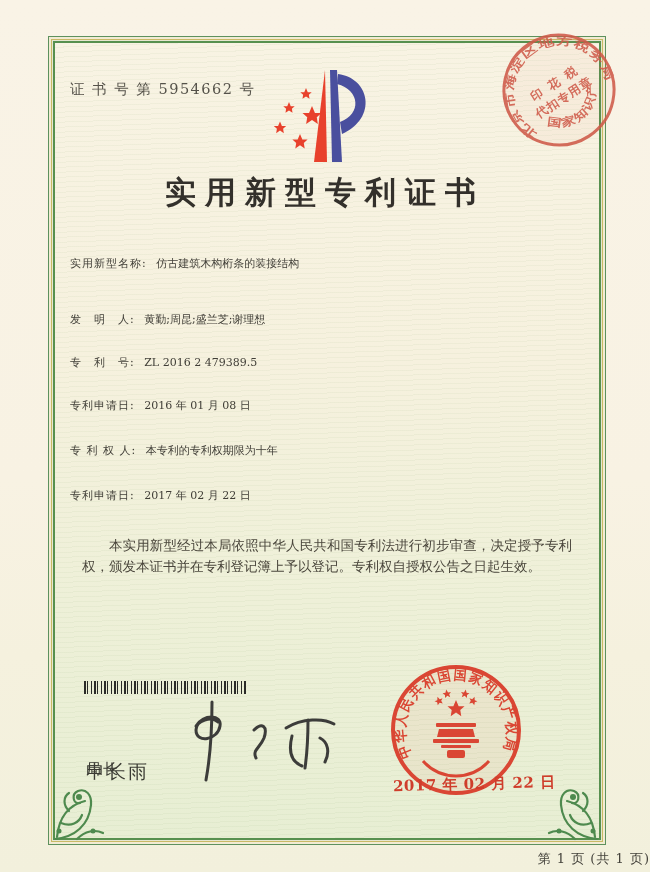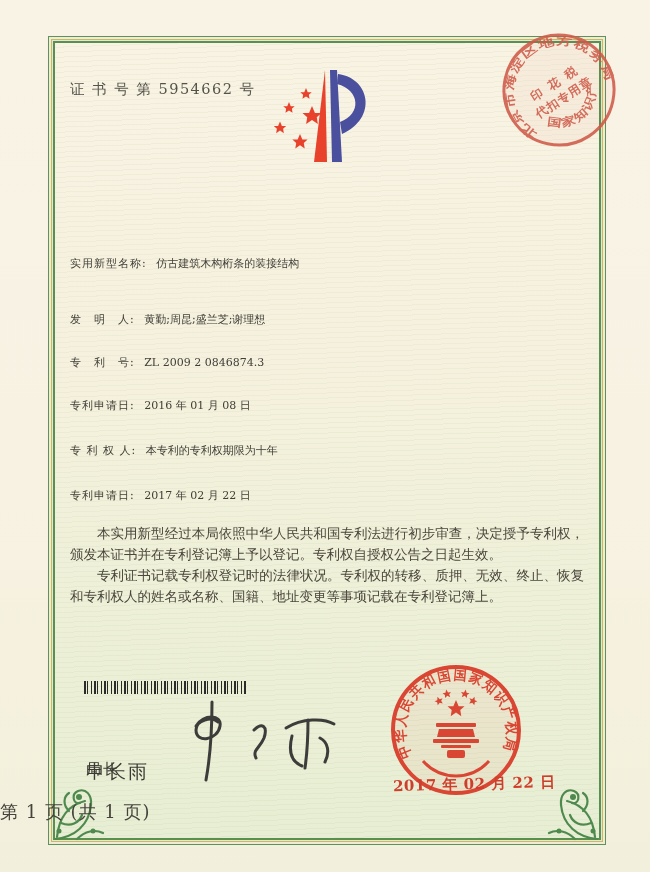--- a/index.html
+++ b/index.html
@@ -23,33 +23,33 @@
   .cert-no{position:absolute;left:70px;top:80px;font-size:14.5px;letter-spacing:1.5px;color:#55524a;}
   .logo{position:absolute;left:262px;top:64px;width:130px;height:112px;}
   .title{position:absolute;left:0;top:172px;width:100%;text-align:center;
     font-size:31px;font-weight:bold;letter-spacing:9px;color:#33302b;}
   .fields{position:absolute;left:70px;top:256px;width:480px;}
   .frow{position:absolute;left:0;font-size:11px;color:#403e37;white-space:nowrap;}
   .frow .lab{letter-spacing:1px;}
   .frow .val{margin-left:6px;}
   .paras{position:absolute;left:70px;top:523px;width:514px;
     font-size:13.5px;line-height:21px;color:#4a463c;text-align:justify;}
-  .paras p{margin:0;text-indent:2em;}
+  .paras p{margin:12px;text-indent:2em;}
   .barcode{position:absolute;left:84px;top:681px;width:162px;height:13px;
     background:repeating-linear-gradient(90deg,#2b2b28 0 2px,rgba(0,0,0,0) 2px 3px,#2b2b28 3px 4px,rgba(0,0,0,0) 4px 7px,#2b2b28 7px 8px,rgba(0,0,0,0) 8px 10px);}
   .signer-title{position:absolute;left:86px;top:760px;font-size:15px;letter-spacing:2px;color:#3a3a33;}
   .signer-name{position:absolute;left:86px;top:759px;font-size:19px;letter-spacing:2px;color:#3a3a33;}
   .signature{position:absolute;left:168px;top:696px;width:185px;height:100px;}
   .seal{position:absolute;left:383px;top:657px;width:146px;height:146px;opacity:.93;}
   .seal-date{position:absolute;left:393px;top:775px;font-size:15px;color:#cf3d2b;
     letter-spacing:.5px;transform:rotate(-1.5deg);font-weight:bold;white-space:nowrap;}
   .tax-stamp{position:absolute;left:497px;top:28px;width:124px;height:124px;
     transform:rotate(-33deg);opacity:.88;}
-  .footer{position:absolute;left:0;top:800px;width:100%;text-align:left;
-    font-size:18px;letter-spacing:1px;color:#45433c;}
+  .footer{position:absolute;left:0;top:850px;width:100%;text-align:right;
+    font-size:13px;letter-spacing:1px;color:#45433c;}
   .flourish{position:absolute;width:92px;height:92px;bottom:27px;}
   .flourish.left{left:49px;}
   .flourish.right{right:47px;transform:scaleX(-1);}
 </style>
 </head>
 <body>
 
 <div class="page">
 
   <div class="frame"></div>
@@ -98,51 +98,51 @@
 
     <g fill="#e8412c">
       <use href="#star" transform="translate(44,30) scale(6)"></use>
       <use href="#star" transform="translate(50,52) scale(10)"></use>
       <use href="#star" transform="translate(27,44) scale(6)"></use>
       <use href="#star" transform="translate(18,64) scale(6.5)"></use>
       <use href="#star" transform="translate(38,78) scale(8)"></use>
     </g>
   </svg>
 
+  <div class="title">实用新型专利证书</div>
 
   <div class="fields">
     <div class="frow" style="top:0">
       <span class="lab">实用新型名称:</span>
       <span class="val">仿古建筑木构桁条的装接结构</span>
     </div>
     <div class="frow" style="top:56px">
       <span class="lab">发　明　人:</span>
       <span class="val">黄勤;周昆;盛兰芝;谢理想</span>
     </div>
     <div class="frow" style="top:99px">
       <span class="lab">专　利　号:</span>
-      <span class="val">ZL 2009 2 0846874.3</span>
+      <span class="val">ZL 2016 2 479389.5</span>
     </div>
     <div class="frow" style="top:142px">
       <span class="lab">专利申请日:</span>
       <span class="val">2016 年 01 月 08 日</span>
     </div>
     <div class="frow" style="top:187px">
       <span class="lab">专 利 权 人:</span>
       <span class="val">本专利的专利权期限为十年</span>
     </div>
     <div class="frow" style="top:232px">
       <span class="lab">专利申请日:</span>
       <span class="val">2017 年 02 月 22 日</span>
     </div>
   </div>
 
   <div class="paras">
     <p>本实用新型经过本局依照中华人民共和国专利法进行初步审查，决定授予专利权，颁发本证书并在专利登记簿上予以登记。专利权自授权公告之日起生效。</p>
-    <p>专利证书记载专利权登记时的法律状况。专利权的转移、质押、无效、终止、恢复和专利权人的姓名或名称、国籍、地址变更等事项记载在专利登记簿上。</p>
   </div>
 
   <div class="barcode"></div>
 
   <div class="signer-title">局长</div>
   <div class="signer-name">申长雨</div>
 
   <svg class="signature" viewBox="0 0 185 100">
     <g fill="none" stroke="#3c3c3a" stroke-width="3" stroke-linecap="round">
       <path d="M28,30 C36,18 54,18 52,30 C50,44 28,48 28,34 C28,24 44,20 50,26"></path>

